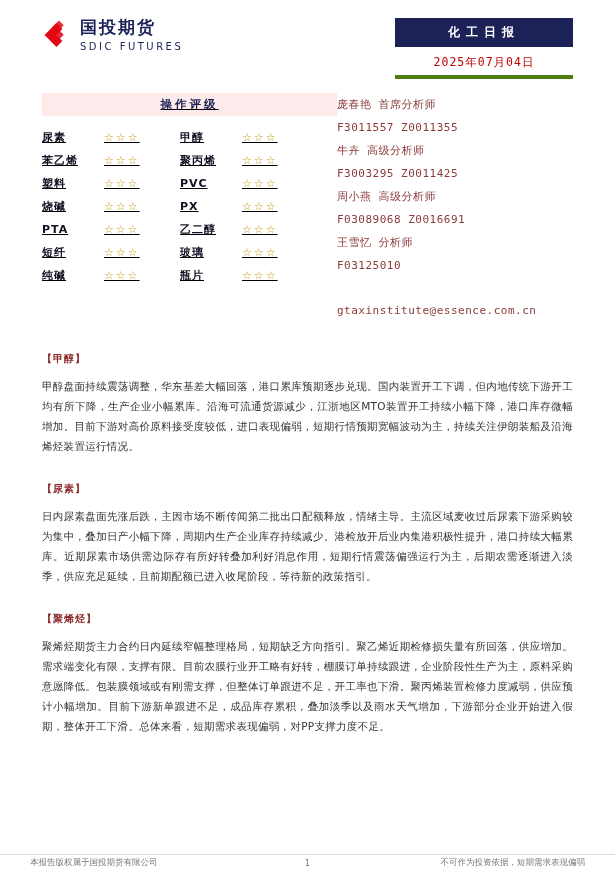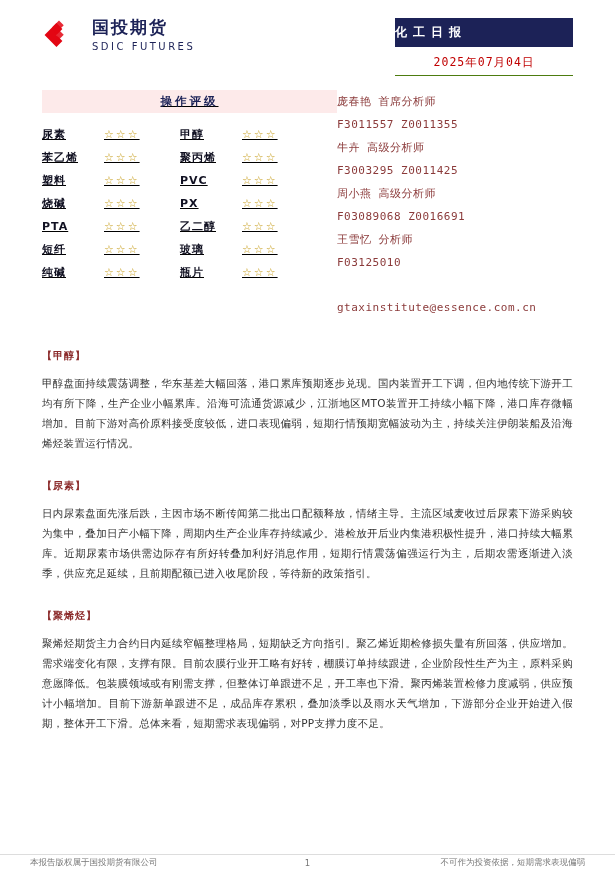--- a/index.html
+++ b/index.html
@@ -2,28 +2,28 @@
 <html><head>
 <meta charset="utf-8">
 <style>
   * { margin:0; padding:0; box-sizing:border-box; }
   html,body { background:#fff; }
   body { font-family:"DejaVu Sans","Liberation Sans",sans-serif; }
   .page { position:relative; width:615px; height:870px; background:#fff; overflow:hidden; }
 
   
   .top { display:flex; justify-content:space-between; align-items:flex-start; padding:18px 42px 0 42px; }
-  .logo-wrap { display:flex; align-items:center; gap:16px; }
+  .logo-wrap { display:flex; align-items:center; gap:4px; }
   .logo-icon { width:34px; height:34px; }
   .logo-text-cn { font-size:17px; font-weight:bold; color:#1c2257; letter-spacing:2px; line-height:1.1; }
   .logo-text-en { font-size:10px; color:#1c2257; letter-spacing:2.5px; margin-top:4px; }
 
   .report-box { width:178px; }
-  .report-type-bar { background:#1c2257; color:#ffffff; text-align:left; font-size:12px; font-weight:bold; letter-spacing:6px; padding:6px 0; border-bottom:2px solid #ffffff; }
-  .report-date { text-align:center; color:#c00000; font-size:11.5px; font-family:"DejaVu Sans Mono","Liberation Mono",monospace; padding:6px 0 5px 0; border-bottom:1px solid #4d7c0f; letter-spacing:1px; }
+  .report-type-bar { background:#1c2257; color:#ffffff; text-align:center; font-size:12px; font-weight:bold; letter-spacing:6px; padding:6px 0; border-bottom:2px solid #ffffff; }
+  .report-date { text-align:center; color:#c00000; font-size:11.5px; font-family:"DejaVu Sans Mono","Liberation Mono",monospace; padding:6px 0 5px 0; border-bottom:4px solid #4d7c0f; letter-spacing:1px; }
 
   
   .mid { display:flex; padding:14px 42px 0 42px; }
   .ratings { width:295px;text-decoration:underline; }
   .ratings-title { background:#fdeaea; color:#1c2257; font-weight:bold; font-size:11.5px; text-align:center; letter-spacing:3px; padding:4px 0; margin-bottom:10px; }
   .rating-row { display:grid; grid-template-columns:62px 76px 62px 76px; align-items:center; height:23px; }
   .commodity { font-size:11px; font-weight:bold; color:#111122; letter-spacing:1px; }
   .stars { font-size:11px; color:#c9a227; letter-spacing:2px; white-space:nowrap; }
 
   .analysts { flex:1; color:#8b3a3a; font-family:"DejaVu Sans Mono","Liberation Mono",monospace; }

